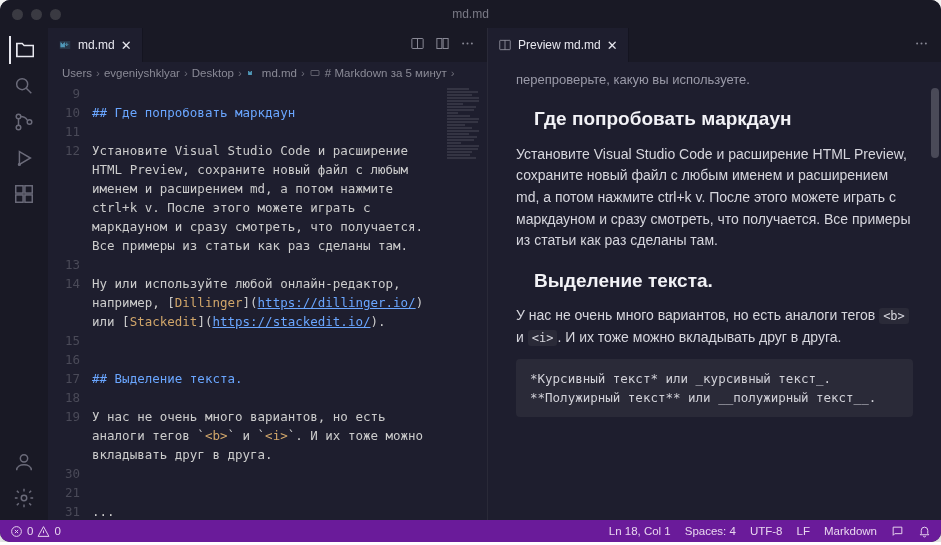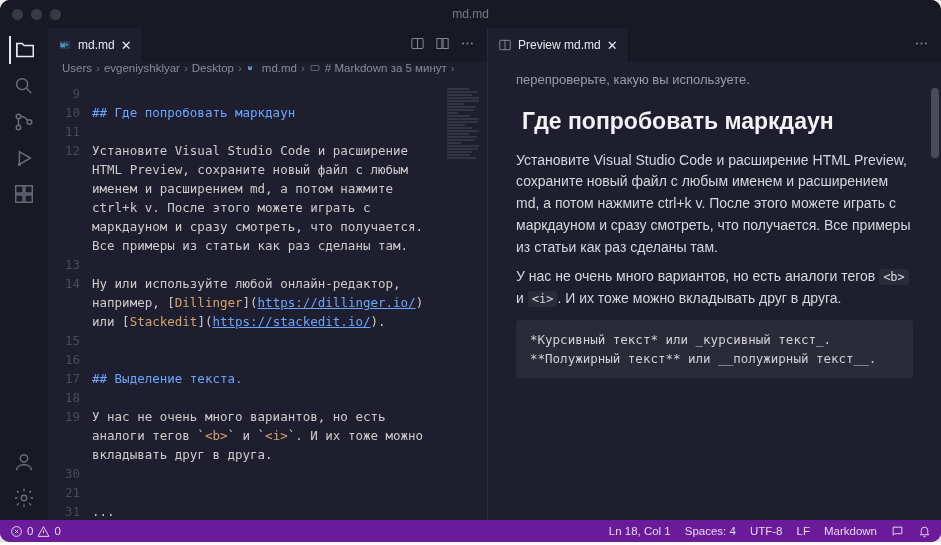--- a/index.html
+++ b/index.html
@@ -21,36 +21,36 @@
 .pane.editor{flex:0 0 440px;border-right:1px solid #2a2a38}
 .pane.preview{flex:1;position:relative}
 .tabs{height:34px;background:#191925;display:flex;align-items:center;padding-right:6px}
 .tab{height:34px;display:flex;align-items:center;gap:6px;padding:0 10px;color:#9a9aa8;font-size:12px;background:#1e1e2e;border-right:1px solid #141420}
 .tab.active{color:#e8e8ef}
 .tab .ficon{width:14px;height:14px}
 .tab .close{color:#9a9aa8;font-size:13px;cursor:pointer}
 .tab.active .close{color:#e8e8ef}
 .tabactions{margin-left:auto;display:flex;gap:10px;color:#888895;padding-right:6px}
 .tabactions svg{width:15px;height:15px}
-.breadcrumb{height:22px;display:flex;align-items:flex-start;padding:0 14px;color:#8a8a96;font-size:11.5px;gap:4px;overflow:hidden;white-space:nowrap}
+.breadcrumb{height:22px;display:flex;align-items:center;padding:0 14px;color:#8a8a96;font-size:11.5px;gap:4px;overflow:hidden;white-space:nowrap}
 .breadcrumb svg{width:12px;height:12px;flex-shrink:0}
 .breadcrumb .chev{color:#6a6a76}
 .code{flex:1;display:flex;font-family:"SF Mono",Menlo,monospace;font-size:12.5px;line-height:19px;overflow:hidden;position:relative}
 .gutter{width:44px;text-align:right;padding-right:12px;color:#4a4a58;user-select:none}
 .gutter .ln{height:19px}
 .lines{flex:1;padding-right:4px;overflow:hidden}
 .line{height:19px;white-space:pre;overflow:hidden}
 .line.wrap{white-space:pre-wrap;height:auto}
 .hl-head{color:#6aa6ff}
 .hl-str{color:#d1a66a}
 .hl-link{color:#6aa6ff;text-decoration:underline}
 .minimap{width:44px;background:#1e1e2e;padding:4px;opacity:.5}
 .minimap .mline{height:2px;margin-bottom:1px;background:#4a4a58}
 .preview-body{flex:1;padding:8px 28px 18px 28px;color:#e8e8ef;font-size:14px;line-height:1.55;overflow:hidden}
-.preview-body h2{font-size:23px;font-weight:600;margin:14px 6px 10px;color:#f2f2f6}
+.preview-body h2{font-size:19px;font-weight:600;margin:14px 18px 10px;color:#f2f2f6}
 .preview-body p{margin:8px 0;color:#d6d6dd}
 .preview-body a{color:#539bf5;text-decoration:none}
 .preview-body .cbox{background:#2a2a38;border-radius:4px;padding:10px 14px;margin-top:10px;font-family:"SF Mono",Menlo,monospace;font-size:12.5px;line-height:19px;color:#d1d1d8}
 .preview-body code{background:#2a2a38;padding:1px 4px;border-radius:3px;font-family:"SF Mono",Menlo,monospace;font-size:12px}
 .preview-top{color:#9a9aa8;font-size:13px;margin-bottom:6px}
 .pvscroll{position:absolute;right:2px;top:60px;width:8px;height:70px;background:#4a4a58;border-radius:4px}
 .statusbar{height:22px;background:#6a1b9a;display:flex;align-items:center;color:#e8d6ef;font-size:11.5px;padding:0 10px;gap:12px}
 .statusbar .right{margin-left:auto;display:flex;gap:14px;align-items:center}
 .sbitem{display:flex;align-items:center;gap:4px}
 .sbitem svg{width:13px;height:13px}
@@ -259,20 +259,21 @@
                   <circle cx="12" cy="12" r="1.6"></circle>
                   <circle cx="19" cy="12" r="1.6"></circle>
                 </svg></span>
           </div>
         </div>
 
         <div class="preview-body">
           <div class="preview-top">перепроверьте, какую вы используете.</div>
           <h2>Где попробовать маркдаун</h2>
           <p>Установите Visual Studio Code и расширение HTML Preview, сохраните новый файл с любым именем и расширением md, а потом нажмите ctrl+k v. После этого можете играть с маркдауном и сразу смотреть, что получается. Все примеры из статьи как раз сделаны там.</p>
+          <h2>Выделение текста.</h2>
           <p><span>У нас не очень много вариантов, но есть аналоги тегов </span><code>&lt;b&gt;</code><span> и </span><code>&lt;i&gt;</code><span>. И их тоже можно вкладывать друг в друга.</span></p>
           <div class="cbox">
             <div>*Курсивный текст* или _курсивный текст_.</div>
             <div>**Полужирный текст** или __полужирный текст__.</div>
           </div>
         </div>
         <div class="pvscroll"></div>
       </div>
 
     </div>

